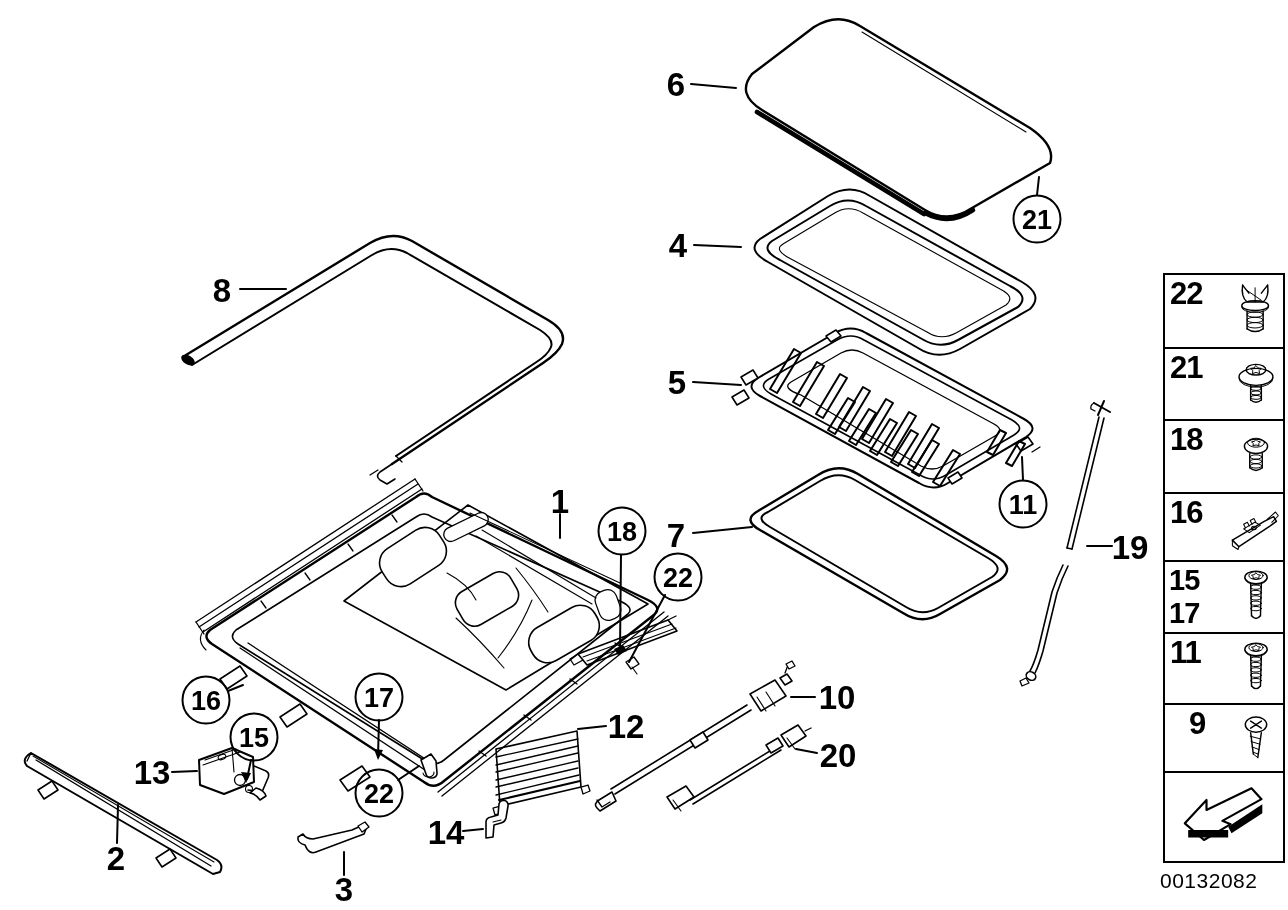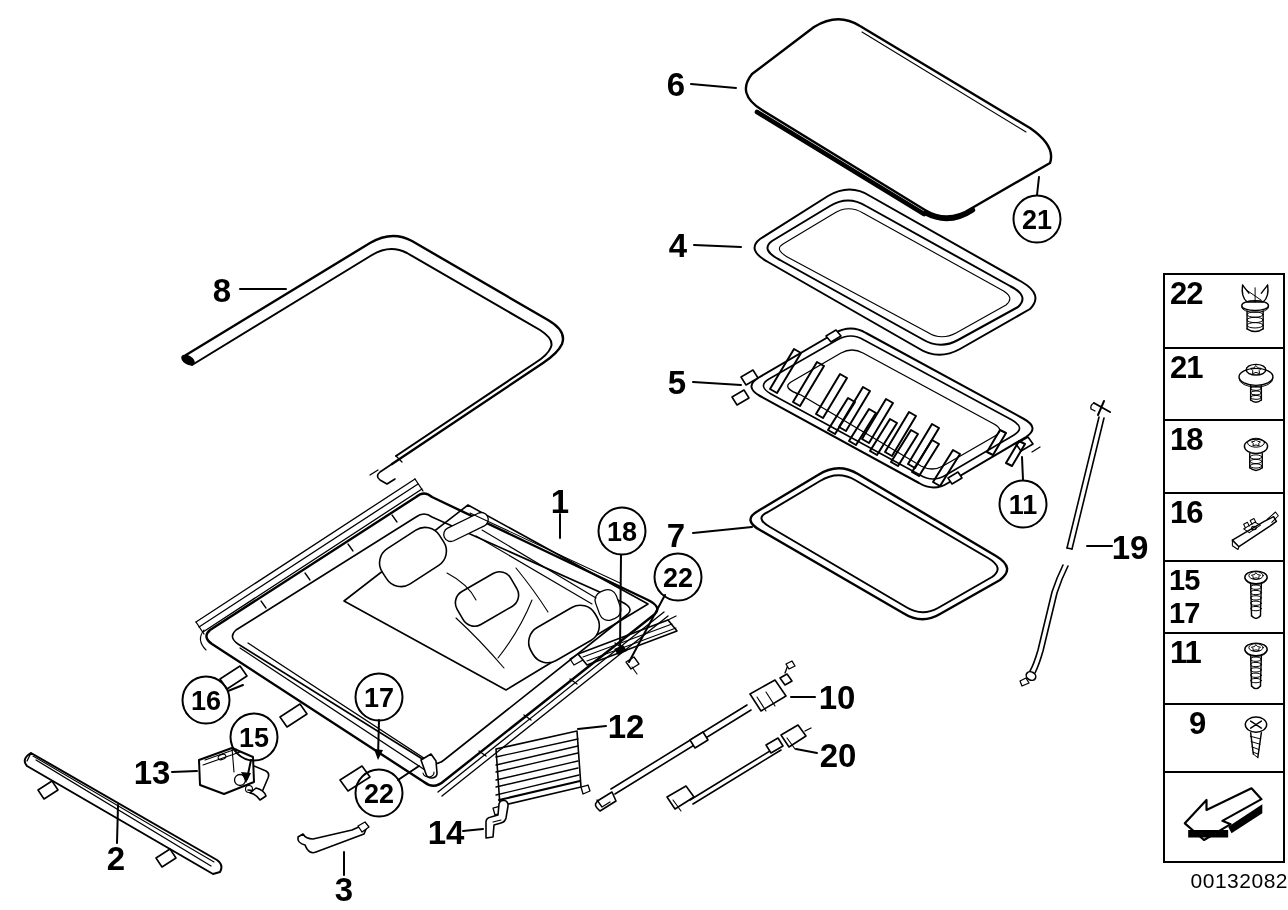--- a/index.html
+++ b/index.html
@@ -30,21 +30,21 @@
   .legend-num{position:absolute;top:1px;left:5px;font:700 31px "Liberation Sans",sans-serif;
               letter-spacing:-1px;}
   .legend-num.indent{left:24px;}
   .num-stack{position:absolute;top:2px;left:4px;font:700 29px "Liberation Sans",sans-serif;
              line-height:33px;letter-spacing:-1px;}
   .legend-icon{position:absolute;right:2px;top:50%;transform:translateY(-50%);}
   .legend-icon path,.legend-icon ellipse,.legend-icon line{
      fill:none;stroke:#000;stroke-width:1.6;stroke-linecap:round;stroke-linejoin:round;}
   .legend-icon .hair{stroke-width:1.1}
   .arrow-wrap{position:absolute;left:50%;top:50%;transform:translate(-50%,-50%);}
-  .doc-number{position:absolute;left:1160px;top:869px;width:128px;text-align:right;
+  .doc-number{position:absolute;left:1160px;top:869px;width:128px;text-align:left;
               font:400 21px "Liberation Sans",sans-serif;letter-spacing:.5px;}
 </style>
 </head>
 <body>
 
 <div class="stage">
 
   <svg id="art" width="1288" height="910" viewBox="0 0 1288 910">
 
     <g>

